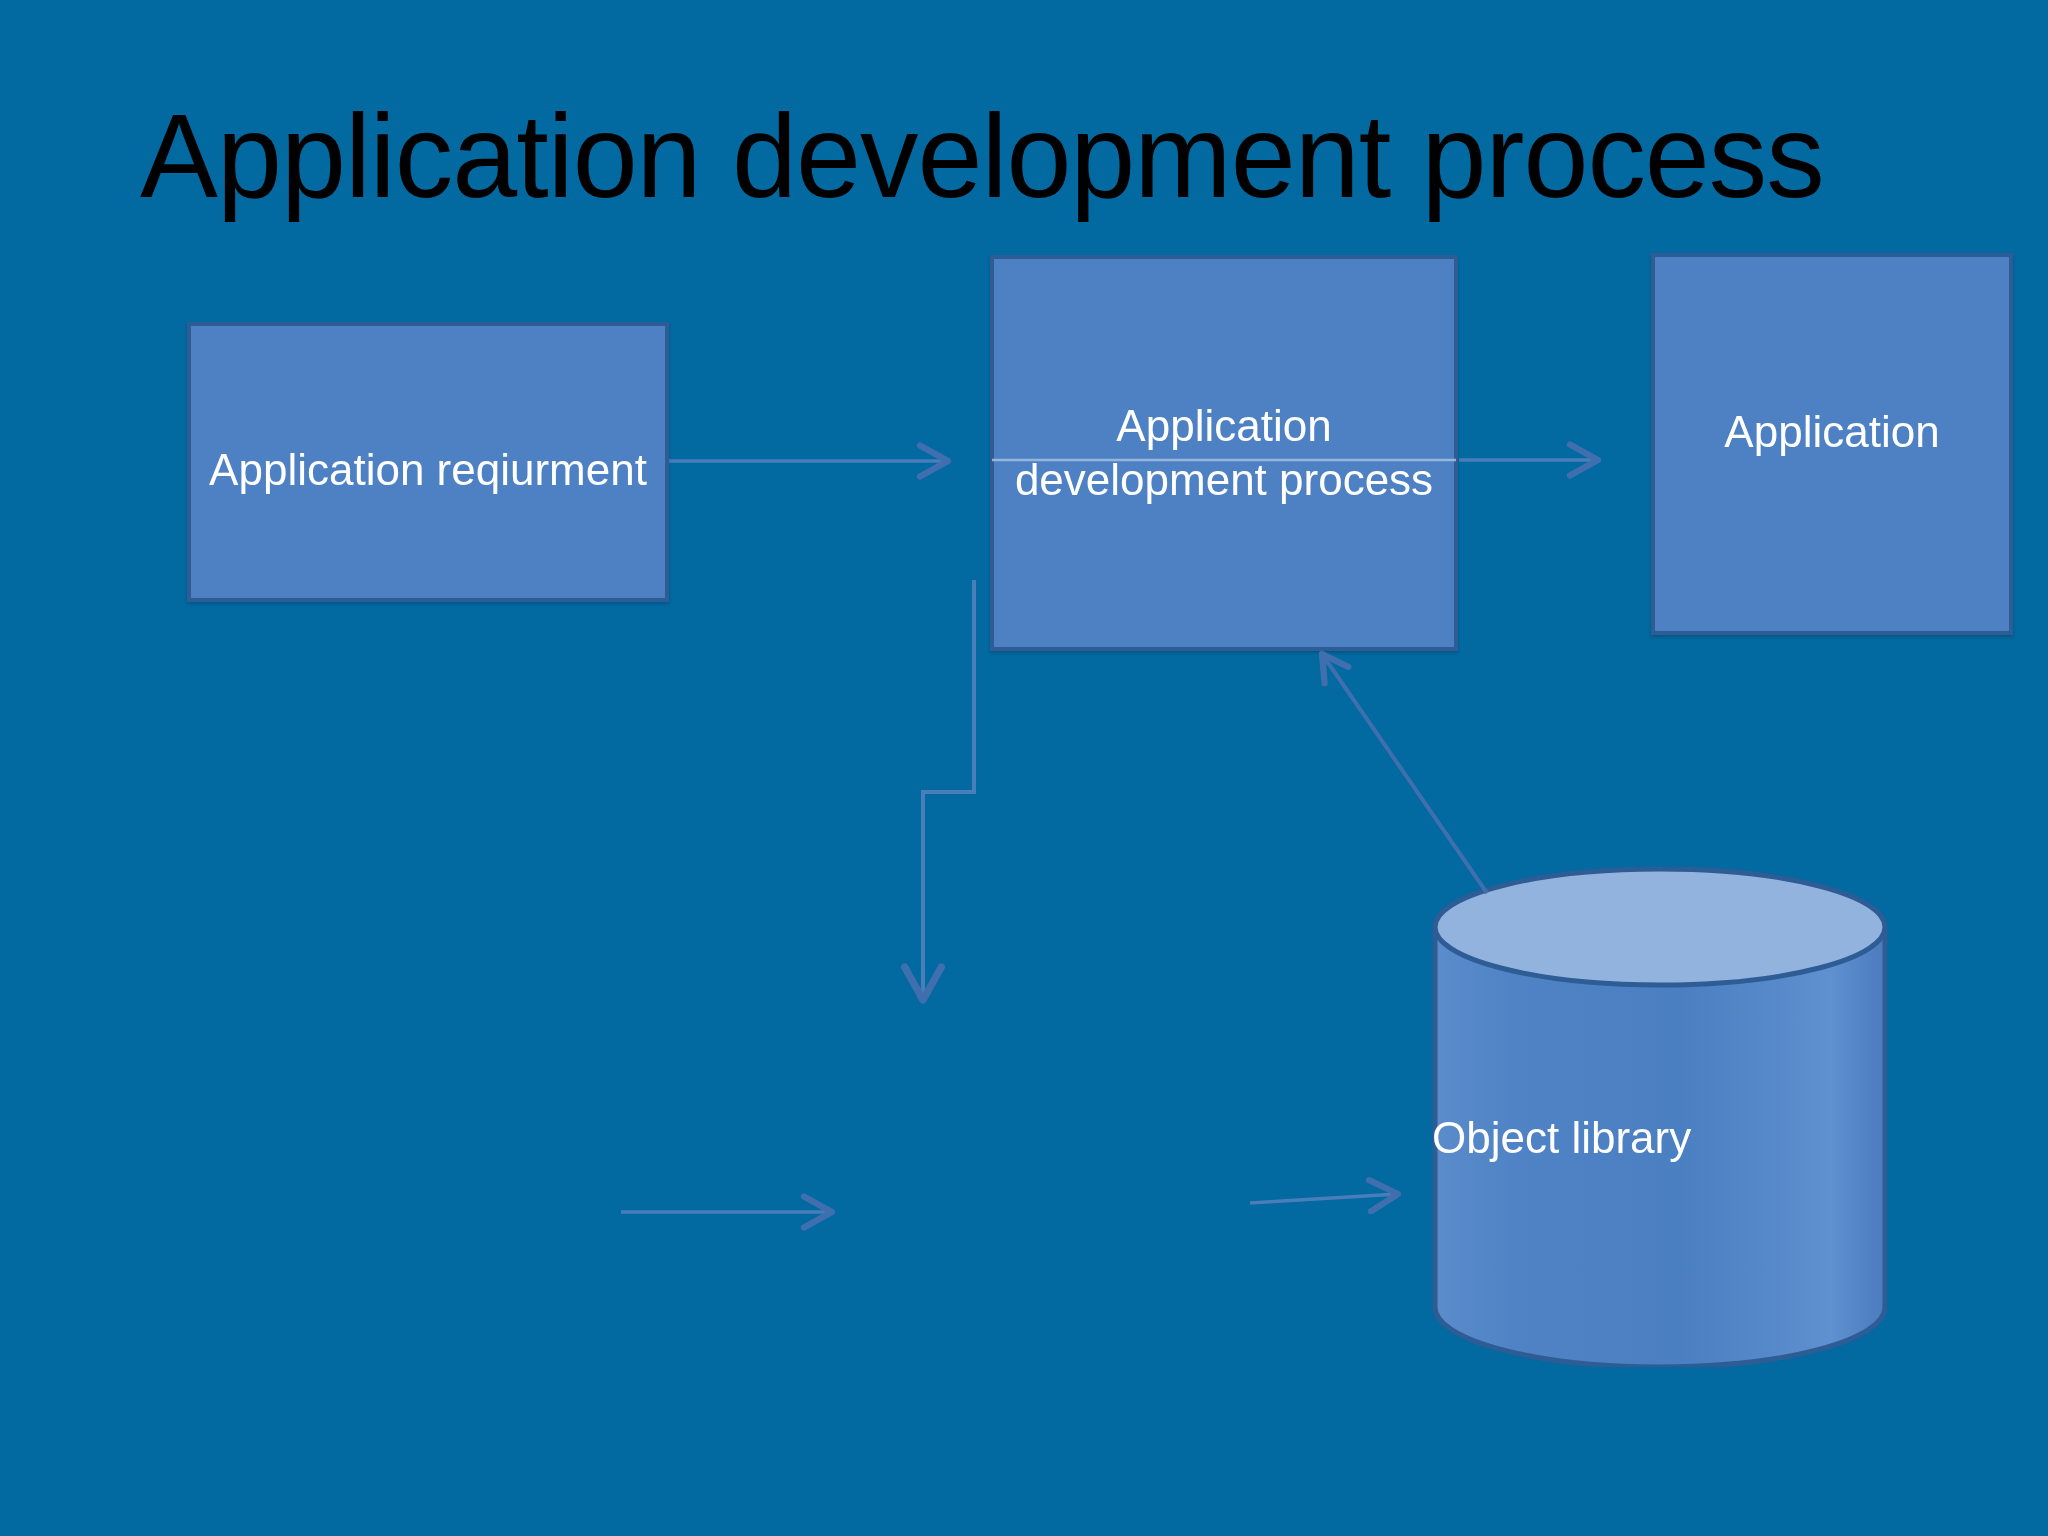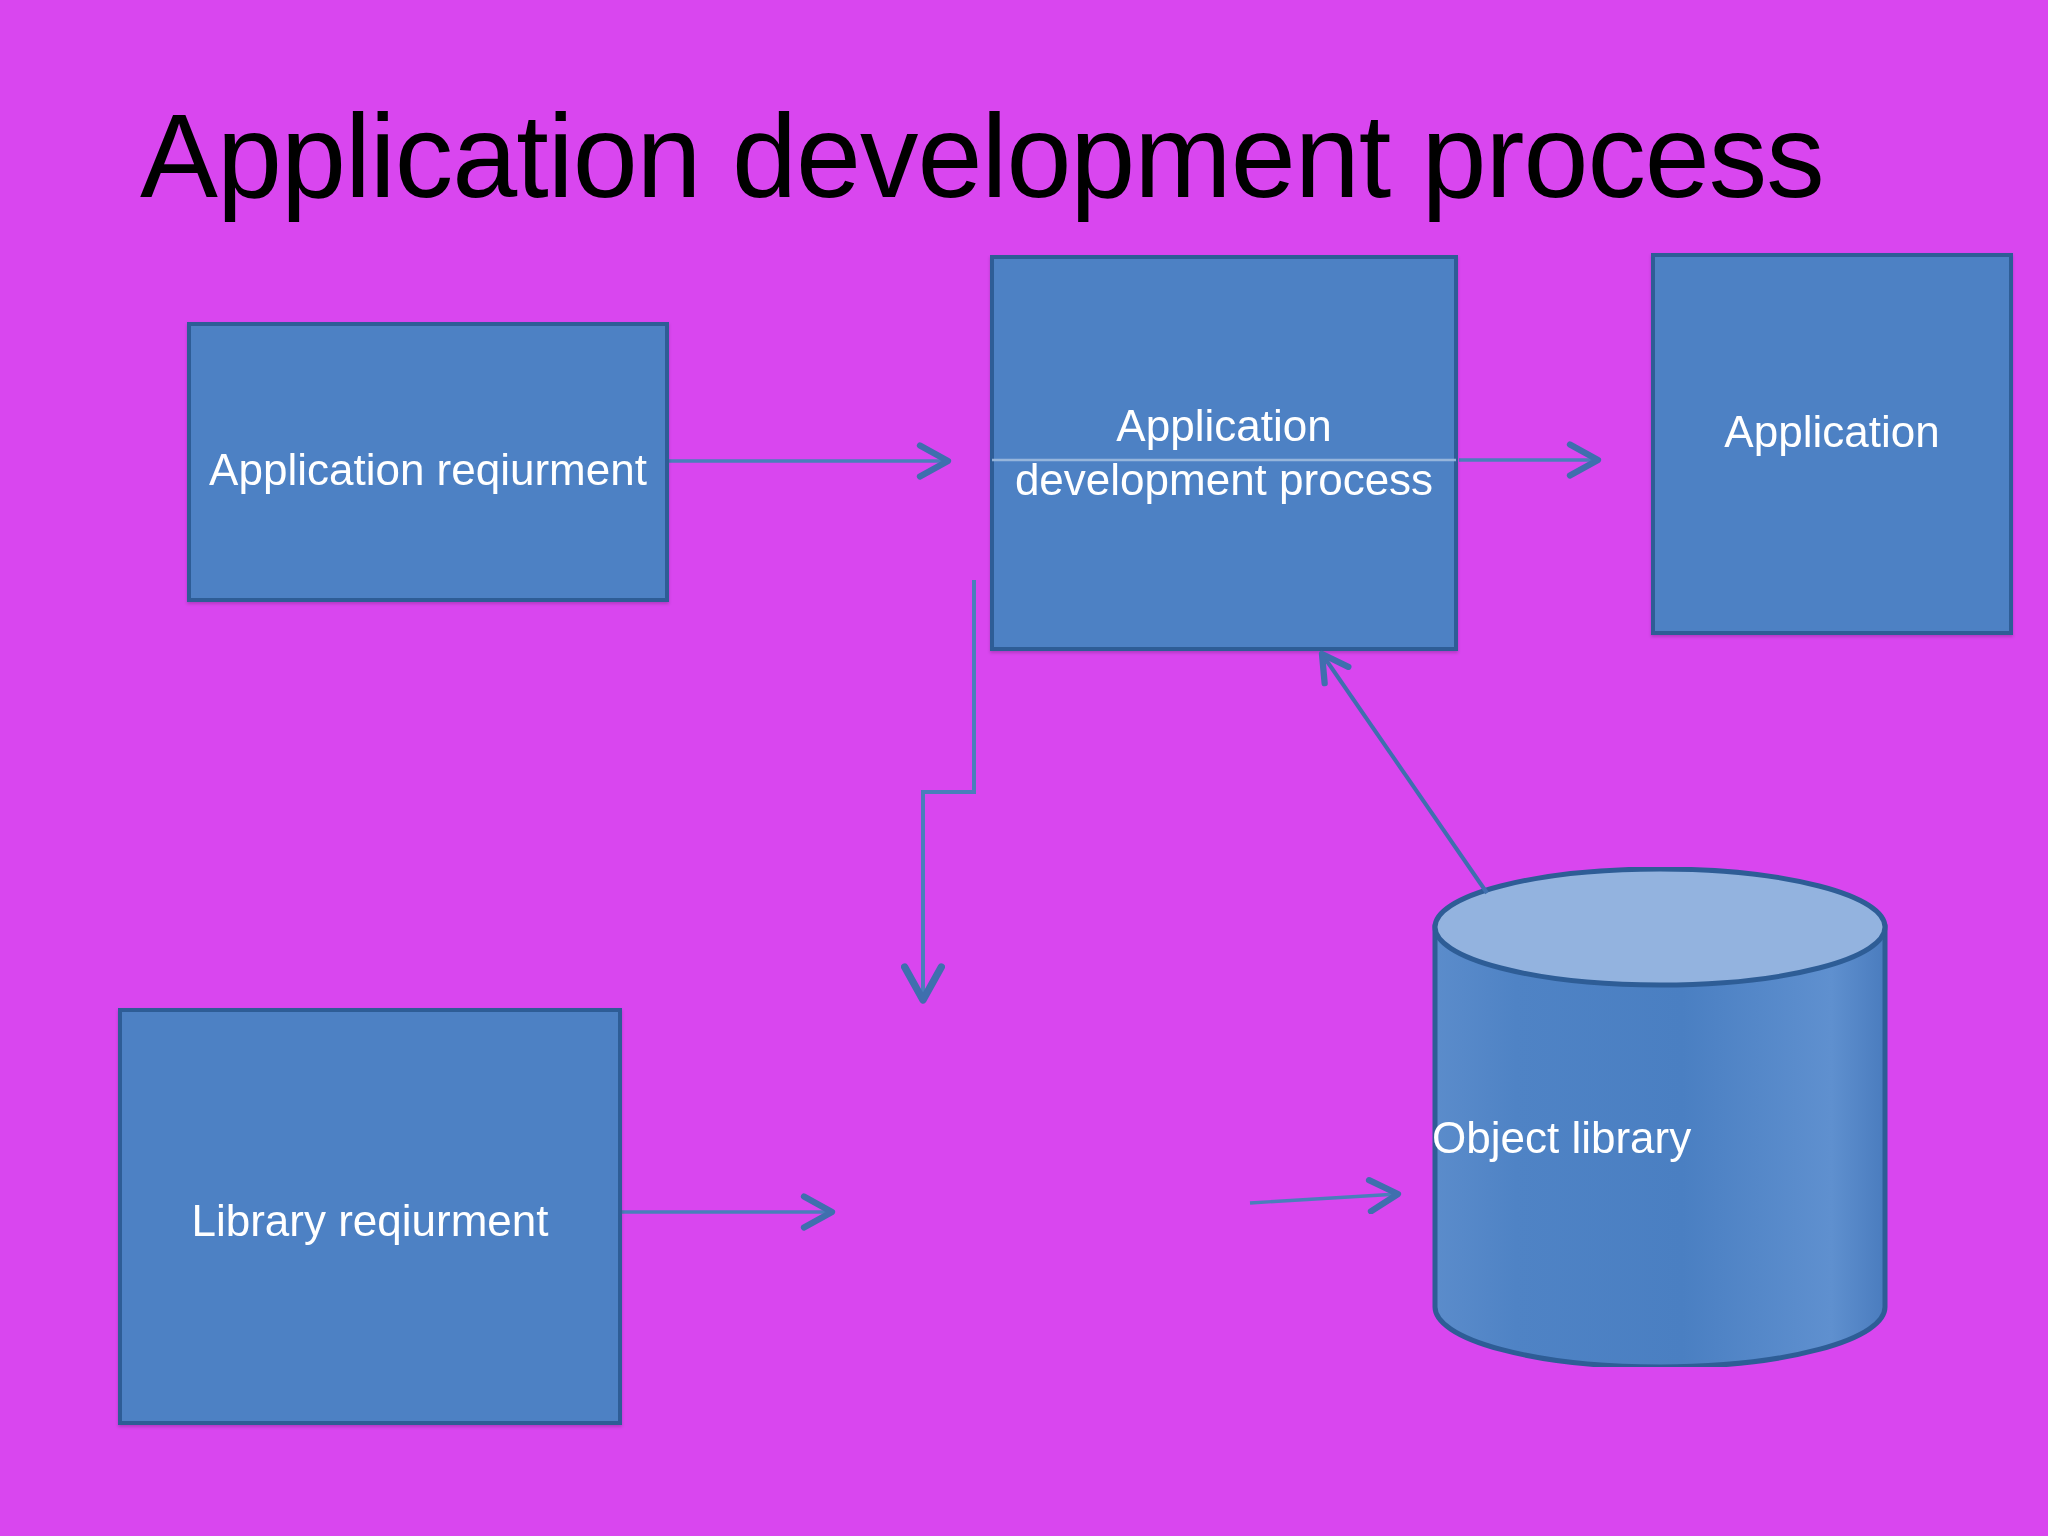--- a/index.html
+++ b/index.html
@@ -4,21 +4,21 @@
 <style>
   html, body {
     margin: 0;
     padding: 0;
     background: #ffffff;
   }
   #stage {
     position: relative;
     width: 2048px;
     height: 1536px;
-    background: #d946ef;
+    background: #0369a1;
     overflow: hidden;
     font-family: "Liberation Sans", "DejaVu Sans", sans-serif;
   }
 
   
   #slide-title {
     position: absolute;
     left: 140px;
     top: 96px;
     width: 1790px;
@@ -150,23 +150,20 @@
   </div>
 
   <div class="node" id="node-app-process">
     <span class="label">Application development process</span>
   </div>
 
   <div class="node" id="node-application">
     <span class="label">Application</span>
   </div>
 
-  <div class="node" id="node-lib-requirement">
-    <span class="label">Library reqiurment</span>
-  </div>
 
 
   <div id="node-object-library">
     <svg viewBox="0 0 456 500">
 
       <path d="M 3 60 L 3 440 A 225 60 0 0 0 453 440 L 453 60 Z" fill="url(#cylBodyGrad)" stroke="#2e5d96" stroke-width="5"></path>
 
       <ellipse cx="228" cy="60" rx="225" ry="58" fill="#93b3df" stroke="#2e5d96" stroke-width="5"></ellipse>
     </svg>
     <div class="cyl-label">Object library</div>

